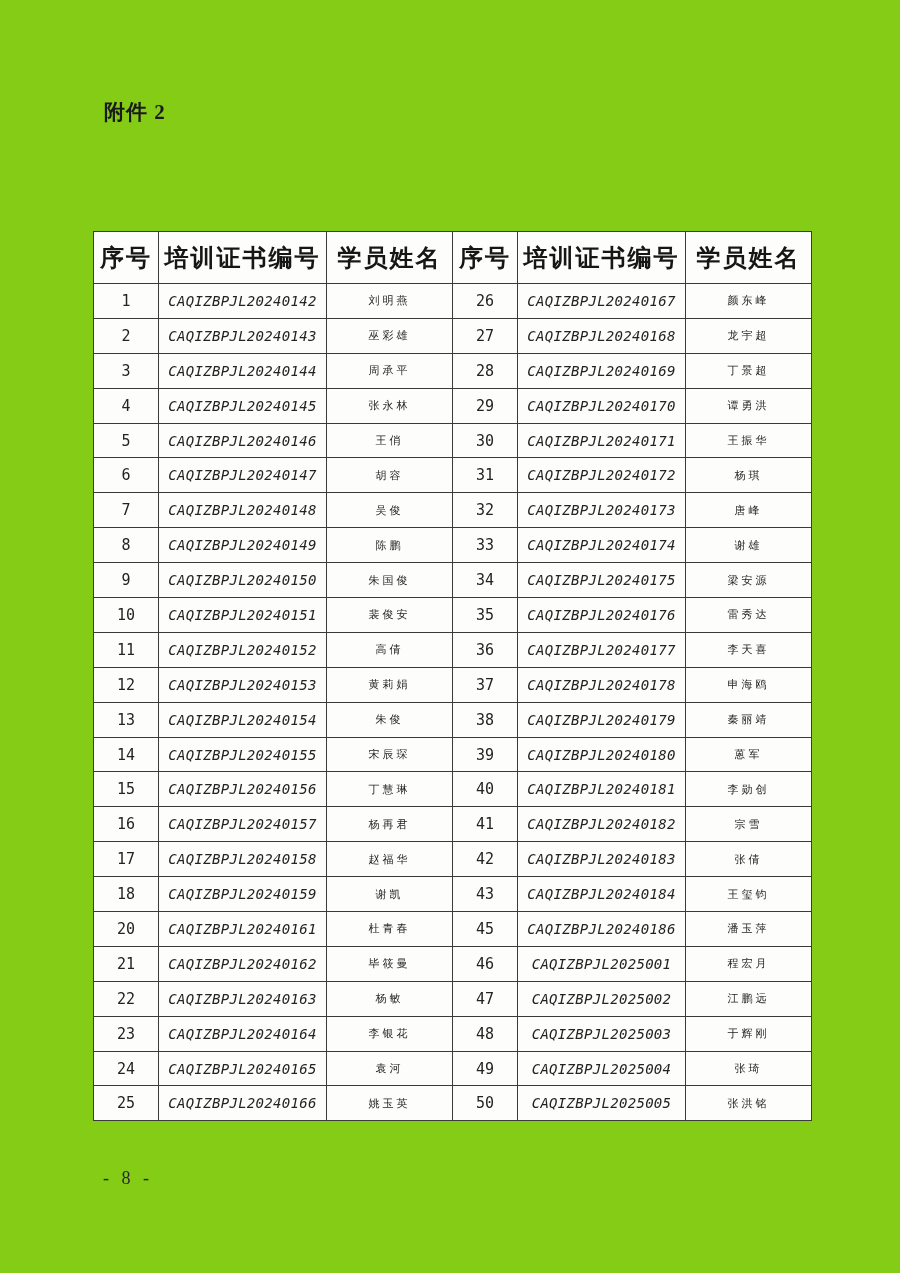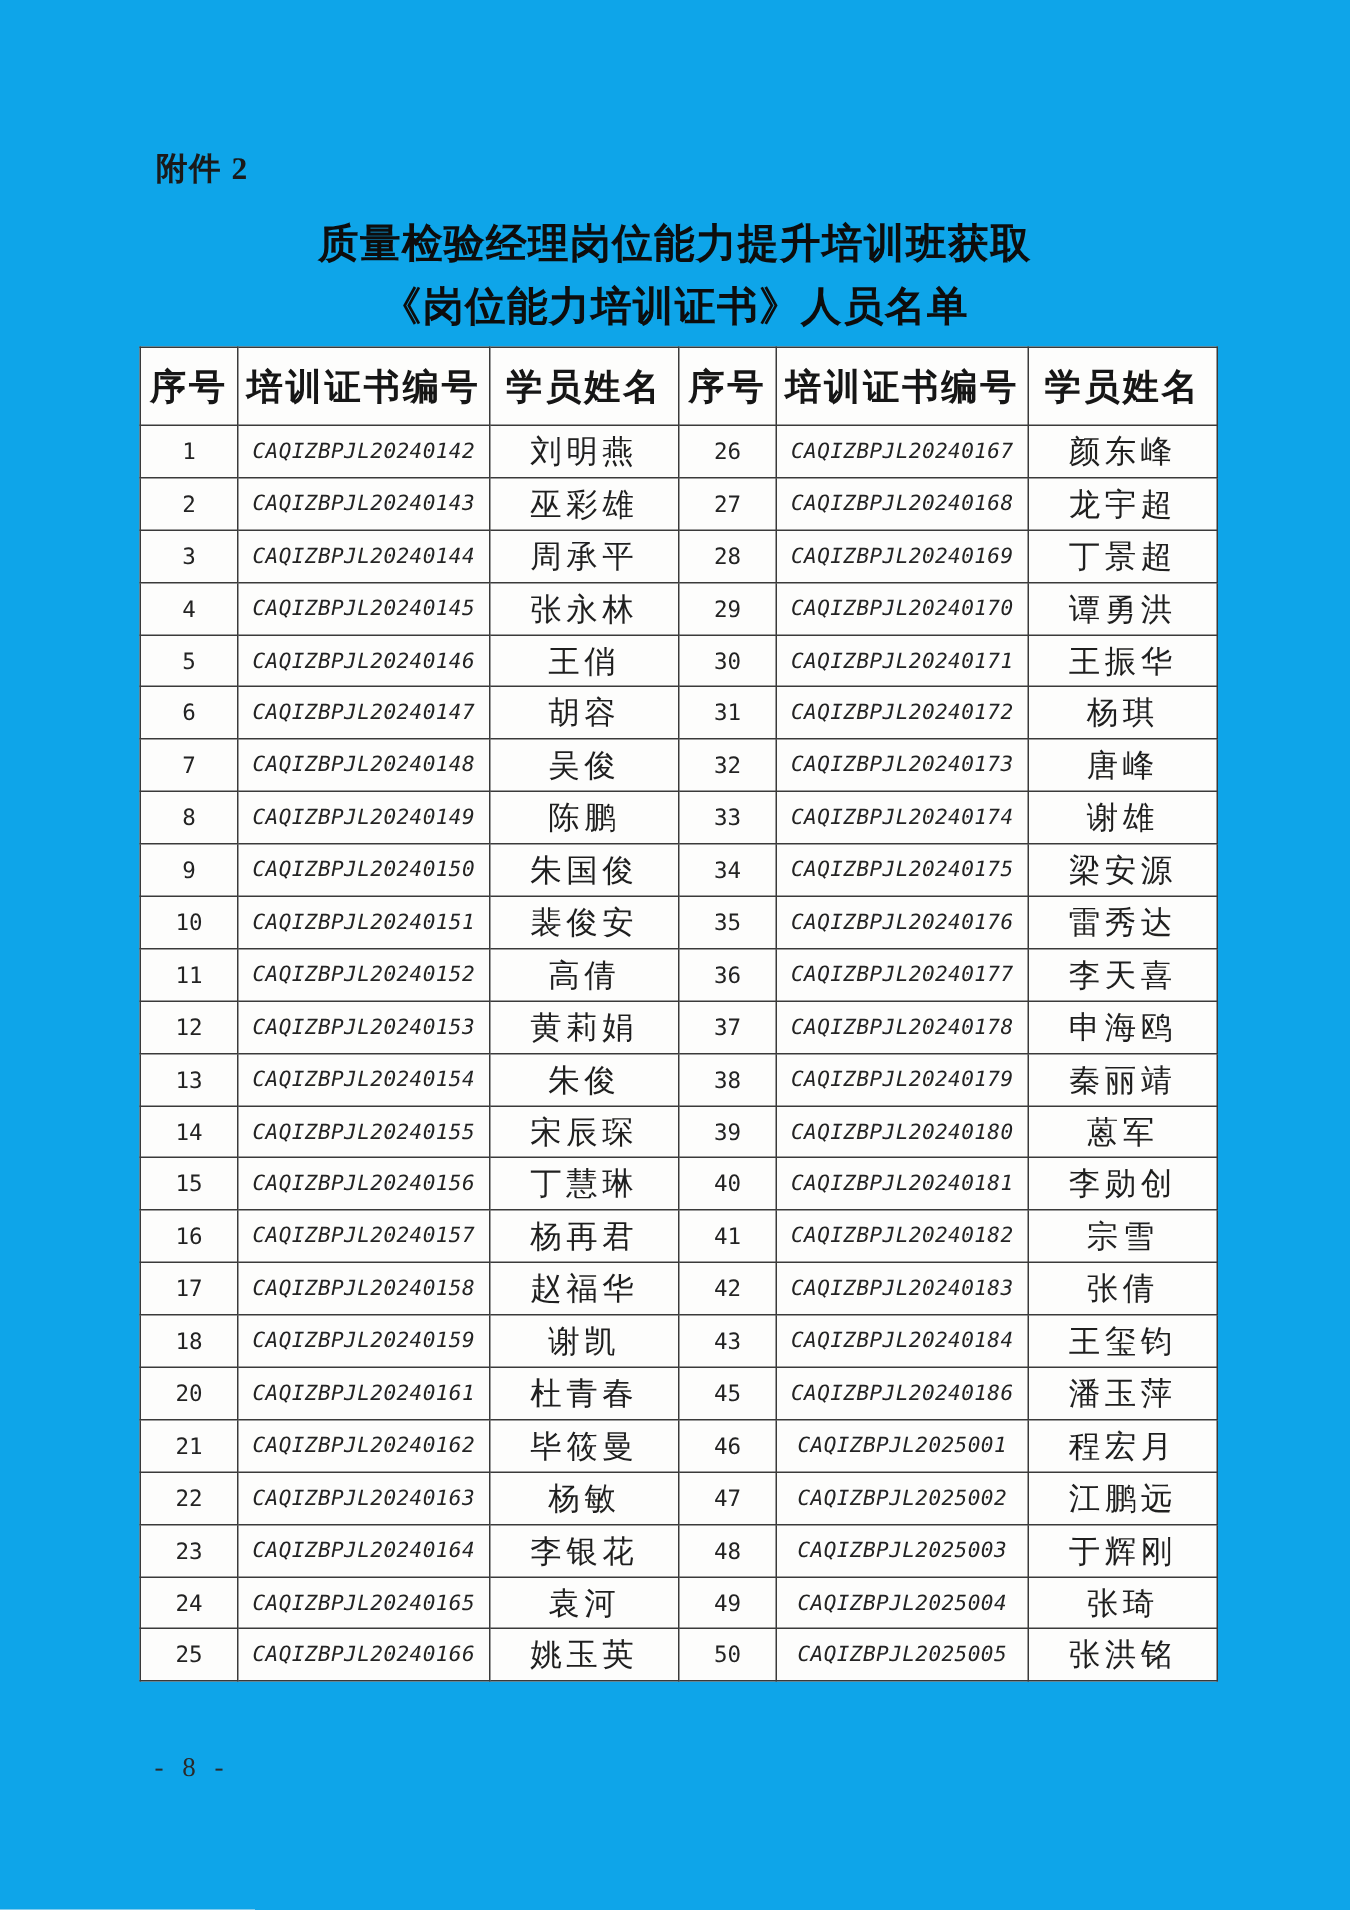--- a/index.html
+++ b/index.html
@@ -4,21 +4,21 @@
 <style>
   html,body{margin:0;padding:0;}
   body{
     width:900px;height:1273px;
     background:#e9e9e9;
     font-family:"Liberation Serif","DejaVu Serif",serif;
   }
   .page{
     position:relative;
     width:900px;height:1273px;
-    background:#0ea5e9;
+    background:#84cc16;
     color:#1c1c1c;
     overflow:hidden;
   }
   .attachment{
     position:absolute;
     left:104px;top:98px;
     font-size:21px;
     font-weight:600;
     letter-spacing:1px;
     color:#1a1a1a;
@@ -71,44 +71,40 @@
   }
   td.cert{
     font-family:"DejaVu Sans Mono","Liberation Mono",monospace;
     font-size:14px;
     letter-spacing:0.3px;
     color:#232323;
     font-style:italic;
   }
   td.name{
     font-family:"Liberation Serif","DejaVu Serif",serif;
-    font-size:21px;
+    font-size:11px;
     letter-spacing:3px;
     color:#1f1f1f;
   }
   .pagenum{
     position:absolute;
     left:103px;top:1168px;
     font-size:18px;
     letter-spacing:4px;
     color:#2a2a2a;
     font-family:"Liberation Serif","DejaVu Serif",serif;
   }
 </style>
 </head>
 <body>
 
 <div class="page">
 
   <div class="attachment">附件 2</div>
 
-  <h1 class="title">
-    <span class="tline">质量检验经理岗位能力提升培训班获取</span>
-    <span class="tline">《岗位能力培训证书》人员名单</span>
-  </h1>
 
   <table class="roster">
     <colgroup>
       <col class="c-num">
         <col class="c-cert">
         <col class="c-name">
       <col class="c-num">
         <col class="c-cert">
         <col class="c-name">
     </colgroup>

